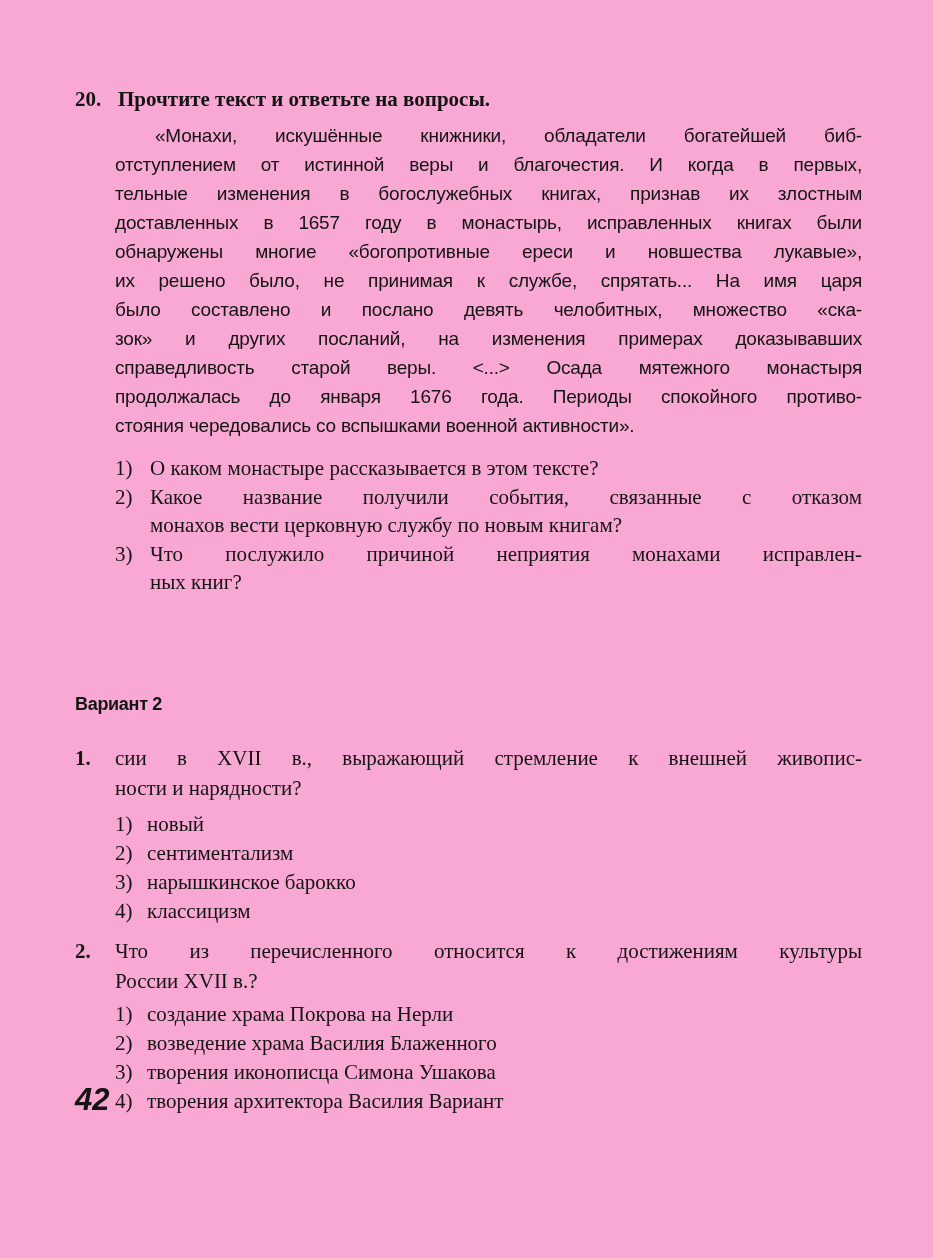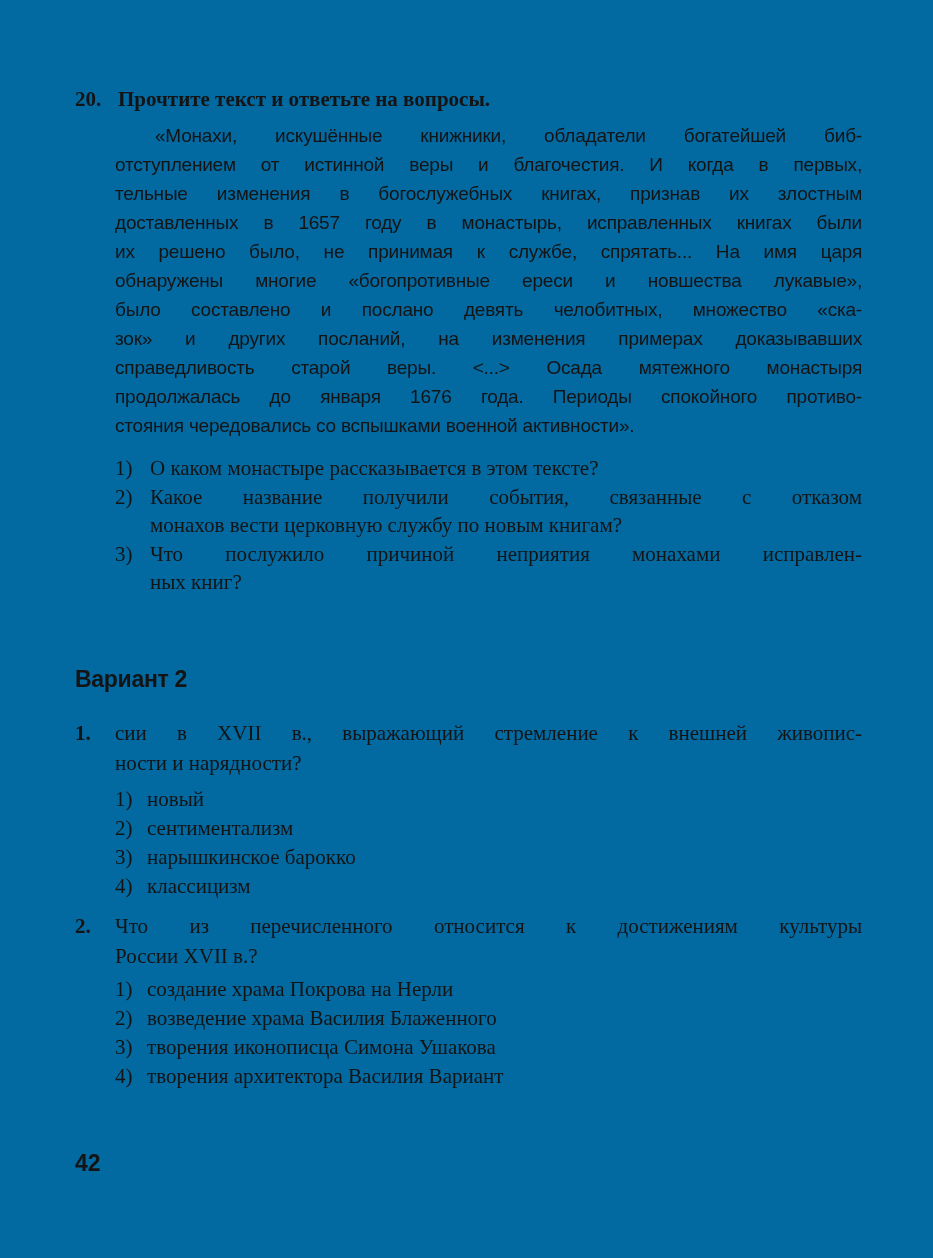--- a/index.html
+++ b/index.html
@@ -4,21 +4,21 @@
 <style>
   html, body {
     margin: 0;
     padding: 0;
     background: #ffffff;
   }
   .page {
     position: relative;
     width: 933px;
     height: 1258px;
-    background: #0369a1;
+    background: #f9a8d4;
     color: #141414;
     box-sizing: border-box;
     padding: 85px 71px 0 75px;
     font-family: "Liberation Serif", serif;
     font-size: 21px;
     overflow: hidden;
   }
 
   
   .task-header {
@@ -63,24 +63,24 @@
   .subq .mark {
     flex: none;
     width: 35px;
   }
   .subq .qtext {
     flex: 1;
   }
 
   
   .variant-heading {
-    margin-top: 66px;
+    margin-top: 91px;
     font-family: "Liberation Sans", sans-serif;
     font-weight: bold;
-    font-size: 23px;
+    font-size: 18px;
     line-height: 32px;
     letter-spacing: -0.3px;
   }
 
   
   .vq {
     display: flex;
     line-height: 30px;
   }
   .vq1 { margin-top: 23px; }
@@ -109,43 +109,44 @@
     width: 32px;
   }
   .opt .otext {
     flex: 1;
   }
 
   
   .page-number {
     position: absolute;
     left: 75px;
-    top: 1150px;
+    top: 1082px;
     font-family: "Liberation Sans", sans-serif;
     font-weight: bold;
-    font-size: 23px;
+    font-size: 31px;
+    font-style: italic;
   }
 </style>
 </head>
 <body>
 
 <div class="page">
 
   <div class="task-header">
     <span class="task-number">20.</span>
     <span class="task-title">Прочтите текст и ответьте на вопросы.</span>
   </div>
 
   <div class="quote">
     <div class="jline first">«Монахи, искушённые книжники, обладатели богатейшей биб-</div>
     <div class="jline">отступлением от истинной веры и благочестия. И когда в первых,</div>
     <div class="jline">тельные изменения в богослужебных книгах, признав их злостным</div>
     <div class="jline">доставленных в 1657 году в монастырь, исправленных книгах были</div>
+    <div class="jline">обнаружены многие «богопротивные ереси и новшества лукавые»,</div>
     <div class="jline">их решено было, не принимая к службе, спрятать... На имя царя</div>
-    <div class="jline">обнаружены многие «богопротивные ереси и новшества лукавые»,</div>
     <div class="jline">было составлено и послано девять челобитных, множество «ска-</div>
     <div class="jline">зок» и других посланий, на изменения примерах доказывавших</div>
     <div class="jline">справедливость старой веры. &lt;...&gt; Осада мятежного монастыря</div>
     <div class="jline">продолжалась до января 1676 года. Периоды спокойного противо-</div>
     <div class="lline">стояния чередовались со вспышками военной активности».</div>
   </div>
 
   <div class="subq-list">
     <div class="subq">
       <span class="mark">1)</span>

